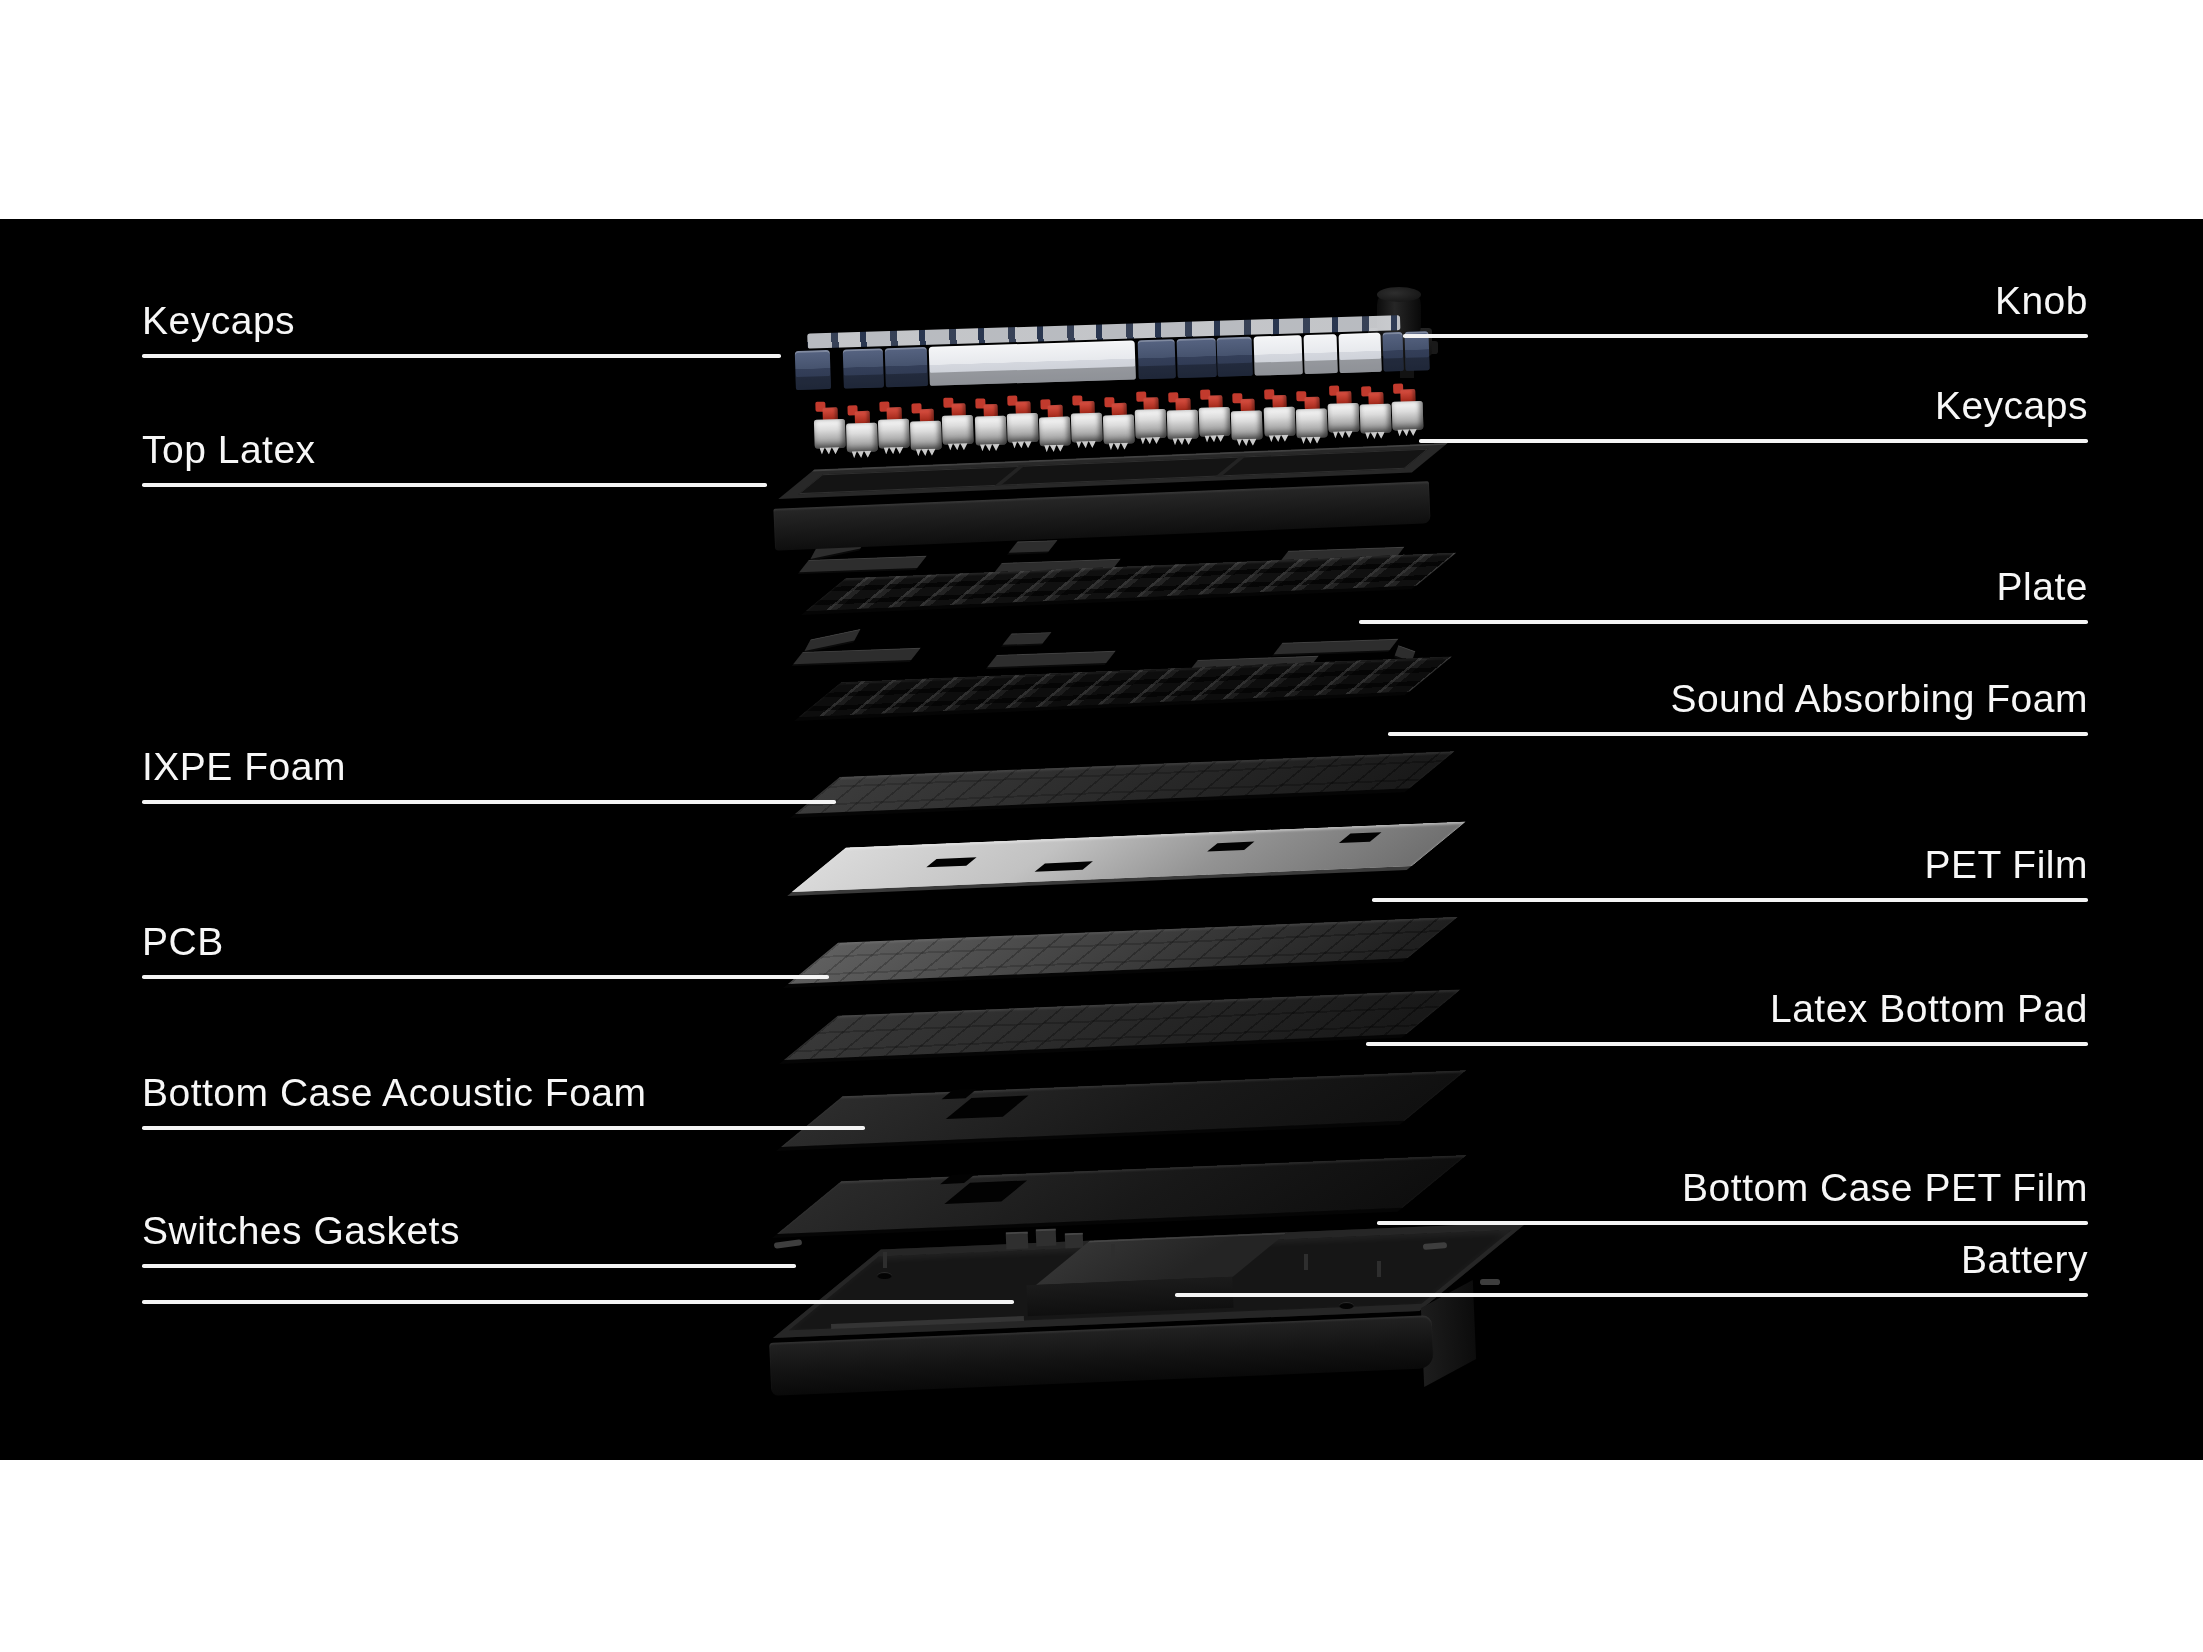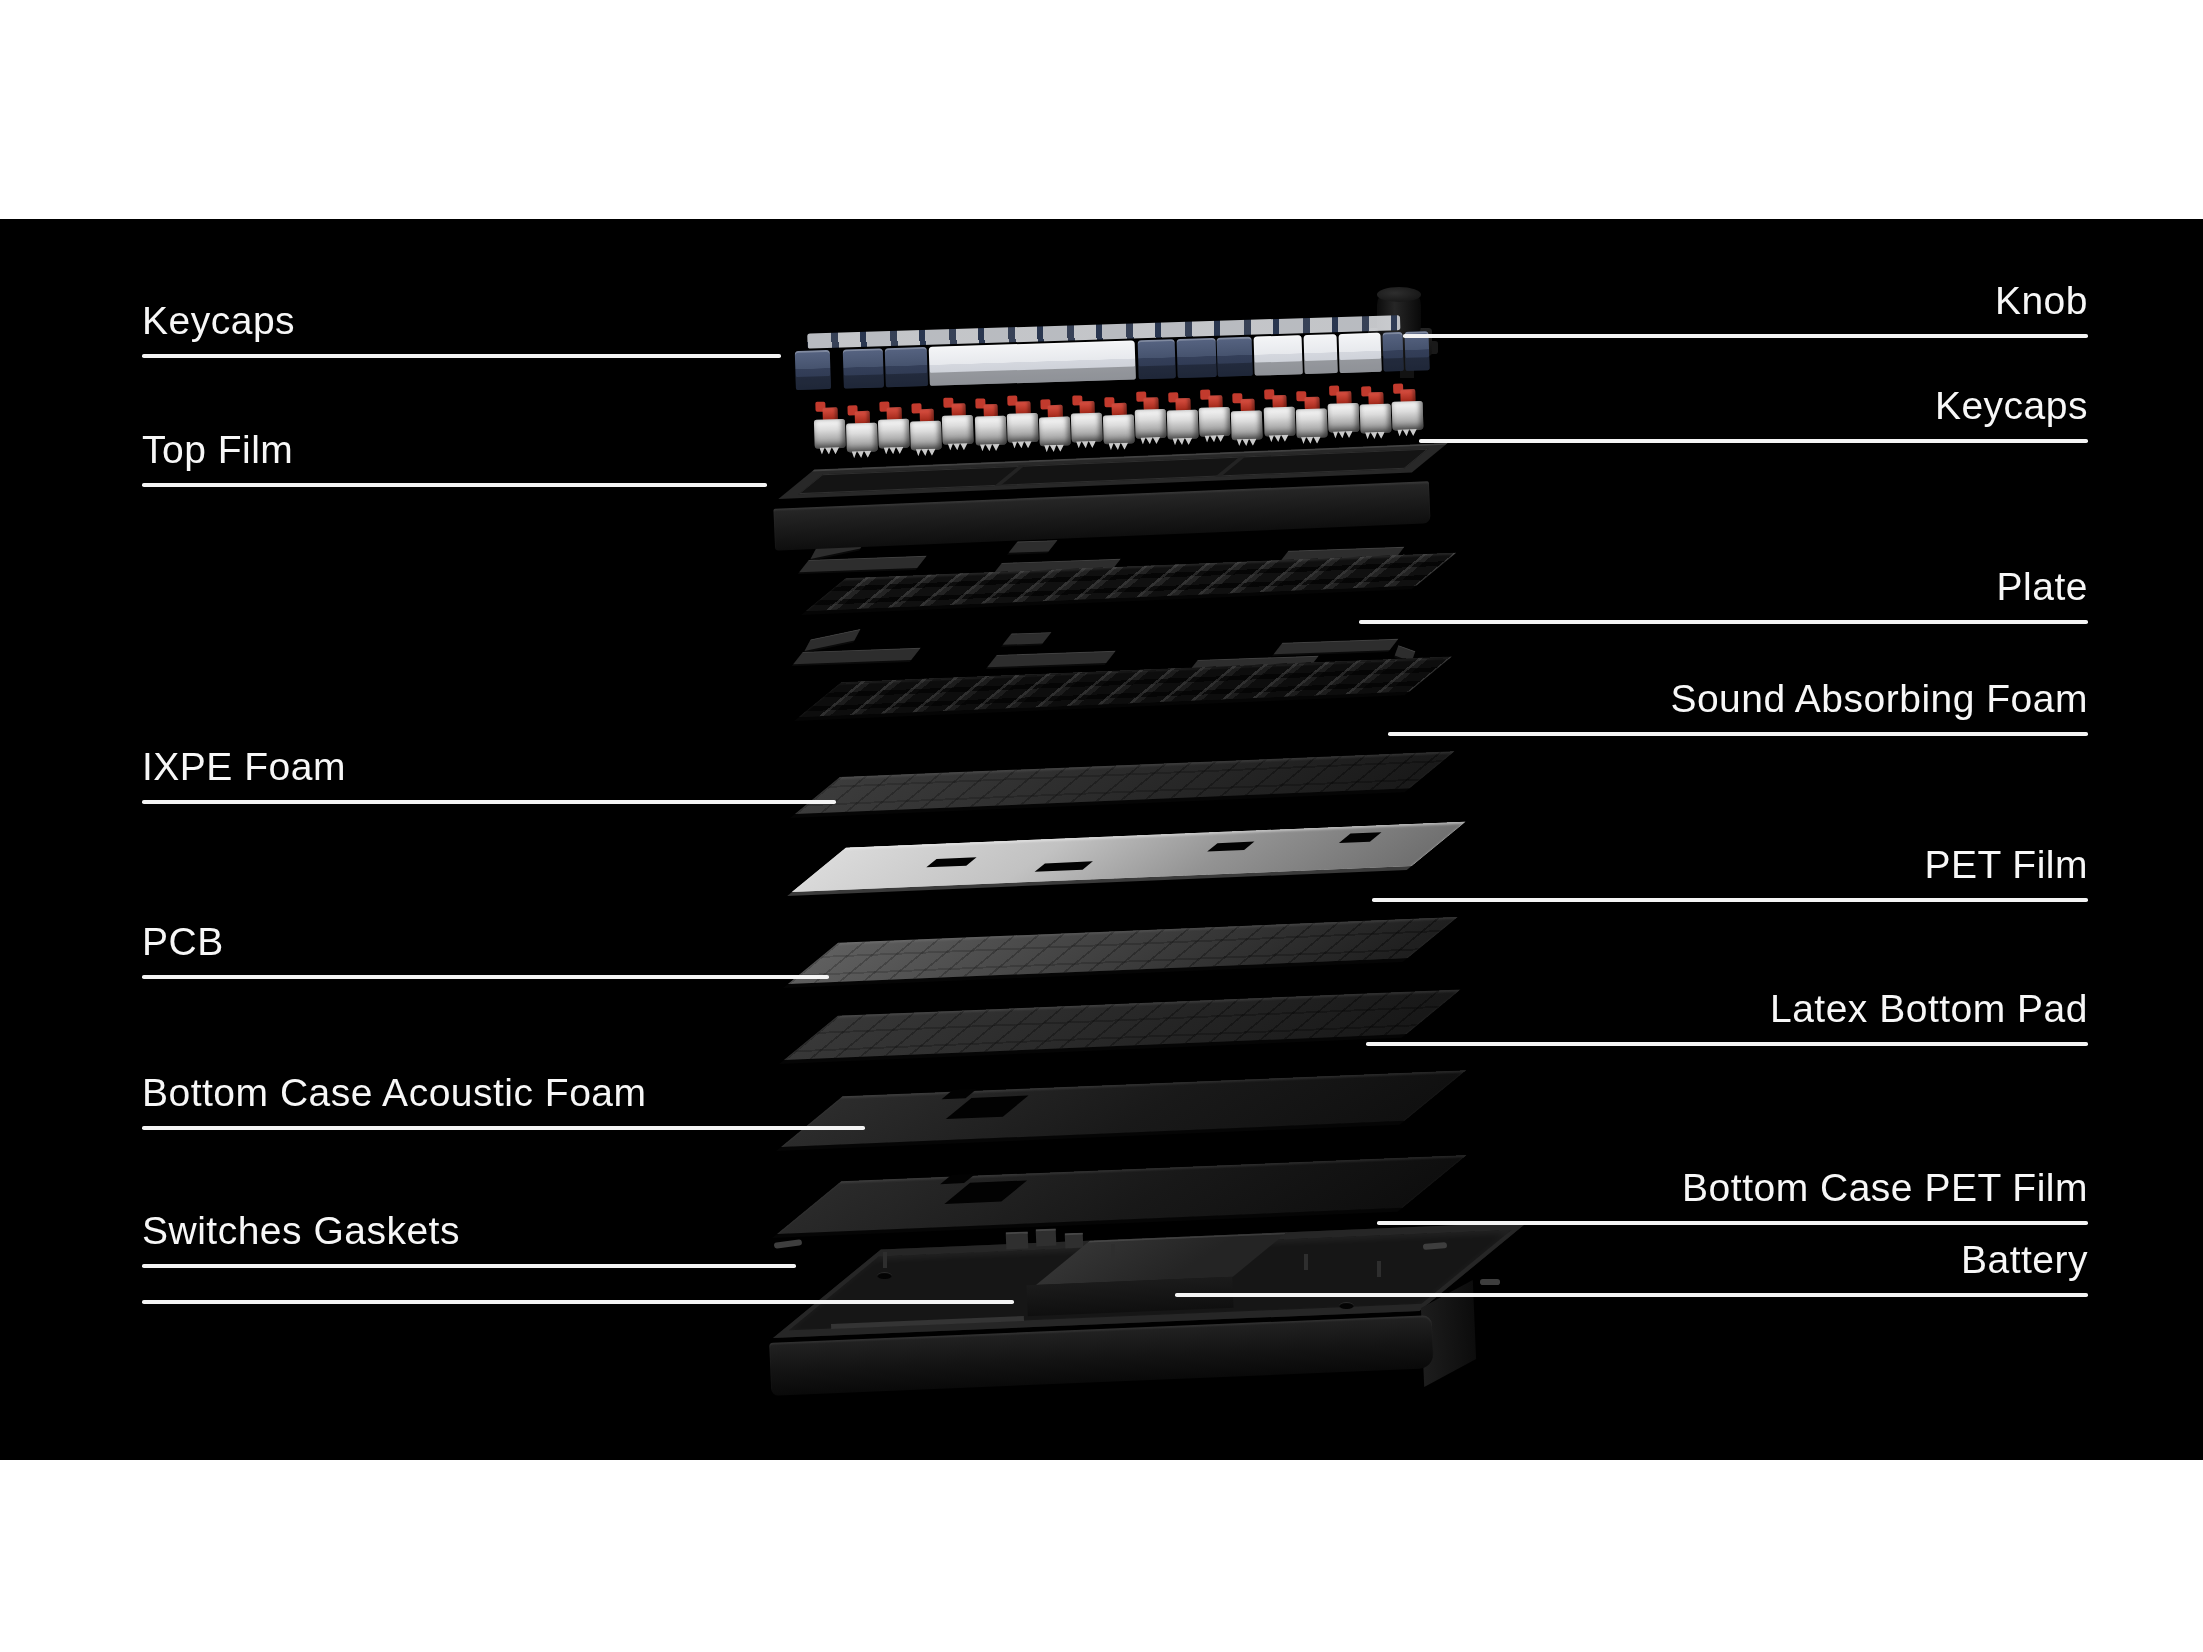--- a/index.html
+++ b/index.html
@@ -300,21 +300,21 @@
   <div class="bc-front"></div>
   <div class="sil" style="left:774px;top:1229px;width:27.5px;transform:rotate(-8deg)"></div>
   <div class="sil" style="left:1423px;top:1231px;width:24px;transform:rotate(-5deg)"></div>
   <div class="sil" style="left:1480px;top:1267px;width:20px"></div>
 
   <div class="lab left" style="top:286px">
     <div class="txt">Keycaps</div>
     <div class="line" style="width:639px"></div>
   </div>
   <div class="lab left" style="top:415px">
-    <div class="txt">Top Film</div>
+    <div class="txt">Top Latex</div>
     <div class="line" style="width:625px"></div>
   </div>
   <div class="lab left" style="top:732px">
     <div class="txt">IXPE Foam</div>
     <div class="line" style="width:694px"></div>
   </div>
   <div class="lab left" style="top:907px">
     <div class="txt">PCB</div>
     <div class="line" style="width:687px"></div>
   </div>

